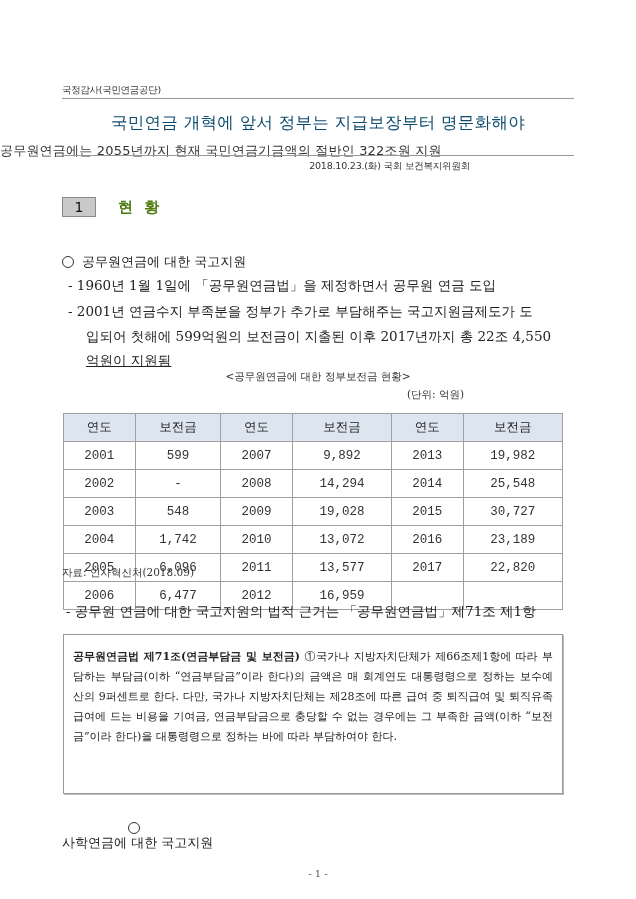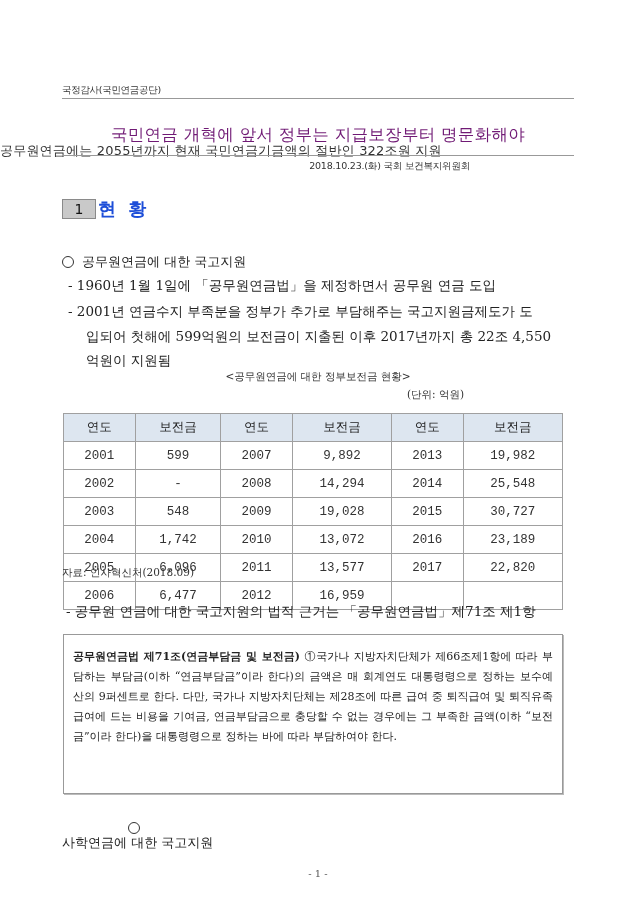--- a/index.html
+++ b/index.html
@@ -35,22 +35,21 @@
       height: 0;
       border-top: 1.5px solid #999;
     }
     .title {
       position: absolute;
       left: 0; width: 636px;
       top: 112px;
       text-align: center;
       font-size: 16.5px;
       letter-spacing: 0.3px;
-      color: #701a75;
-      margin-top: 12px;
+      color: #0c4a6e;
     }
     .subtitle {
       position: absolute;
       left: 0; width: 636px;
       top: 142px;
       text-align: left;
       font-family: "DejaVu Sans", "Liberation Sans", sans-serif;
       font-size: 13px;
       letter-spacing: 0.2px;
       color: #333;
@@ -74,26 +73,26 @@
       width: 32px; height: 18px;
       background: #c9c9c9;
       border: 1px solid #8a8a8a;
       font-family: "DejaVu Sans", "Liberation Sans", sans-serif;
       font-size: 14px;
       text-align: center;
       line-height: 18px;
       color: #111;
     }
     .section-title {
-      margin-left: 2px;
+      margin-left: 22px;
       font-family: "DejaVu Sans", "Liberation Sans", sans-serif;
       font-weight: bold;
-      font-size: 18px;
+      font-size: 15px;
       letter-spacing: 3px;
-      color: #1d4ed8;
+      color: #4d7c0f;
     }
     .bullet {
       position: absolute;
       left: 62px;
       font-size: 13px;
       color: #222;
       display: flex;
       align-items: center;
     }
     .circle {
@@ -203,21 +202,21 @@
   </div>
 
   <div class="bullet" style="top:253px;">
     <span class="circle"></span>
     <span>공무원연금에 대한 국고지원</span>
   </div>
 
   <div class="dash-line" style="top:277px;">- 1960년 1월 1일에 「공무원연금법」을 제정하면서 공무원 연금 도입</div>
   <div class="dash-line" style="top:303px;">- 2001년 연금수지 부족분을 정부가 추가로 부담해주는 국고지원금제도가 도</div>
   <div class="cont-line" style="top:328px;">입되어 첫해에 599억원의 보전금이 지출된 이후 2017년까지 총 22조 4,550</div>
-  <div class="cont-line" style="top:352px;">억원이 지원됨</div>
+  <div class="cont-line" style="top:352px;text-decoration:underline;">억원이 지원됨</div>
 
   <div class="caption">&lt;공무원연금에 대한 정부보전금 현황&gt;</div>
   <div class="unit">(단위: 억원)</div>
 
   <table class="data">
     <thead>
       <tr>
         <th>연도</th>
         <th>보전금</th>
         <th>연도</th>

